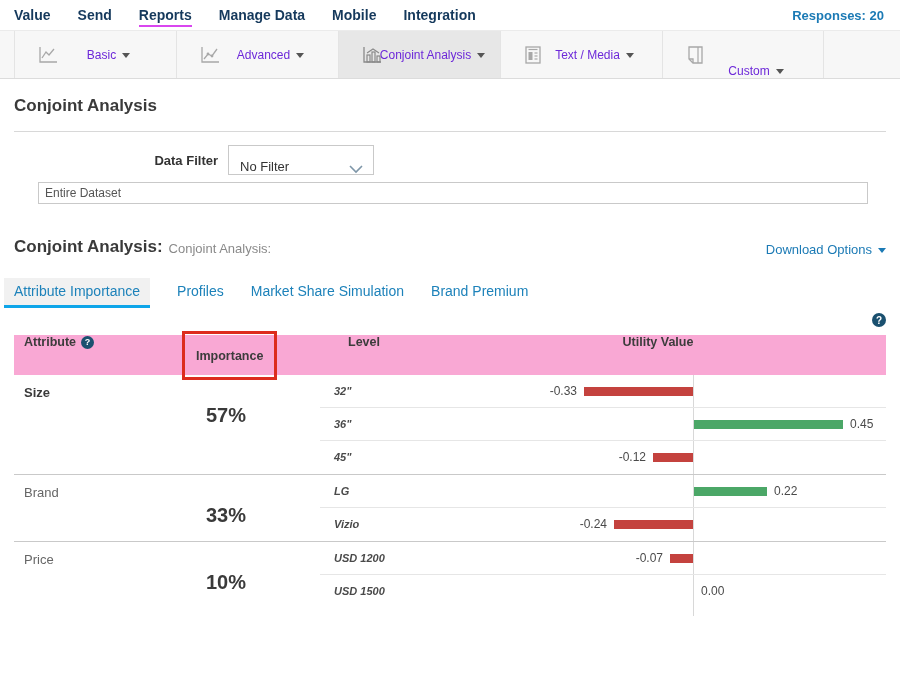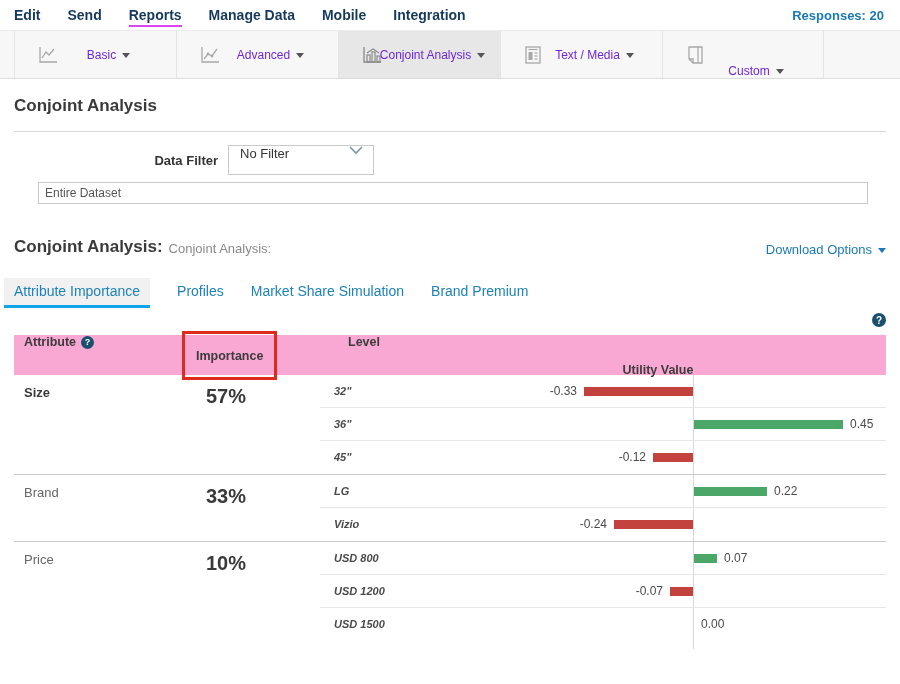--- a/index.html
+++ b/index.html
@@ -26,21 +26,21 @@
     border-right:4px solid transparent; border-top:5px solid currentColor;
     margin-left:6px; vertical-align:1px; }
   .t-label .caret { color:#555; }
   
   .page-title { margin:17px 14px 0; font-size:17px; font-weight:700; color:#3a3a3a; }
   .rule { border:none; border-top:1px solid #d8d8d8; margin:15px 14px 0; }
   
   .filter-row { margin-top:13px; display:flex; align-items:center; }
   .filter-label { width:218px; text-align:right; font-size:13px; font-weight:700; color:#333; }
   .select-box { margin-left:10px; width:146px; height:30px; background:#fff;
-    border:1px solid #c9c9c9; display:flex; align-items:flex-start; justify-content:space-between;
+    border:1px solid #c9c9c9; display:flex; align-items:flex-end; justify-content:space-between;
     padding:0 10px 0 11px; cursor:pointer; }
   .select-box .sel-val { font-size:13px; color:#333; }
   .dataset-input { display:block; margin:7px 0 0 38px; width:830px; height:22px;
     border:1px solid #c9c9c9; font-family:"Liberation Sans",sans-serif;
     font-size:12px; color:#555; padding:0 6px; outline:none; }
   
   .report-head { margin:33px 14px 0; display:flex; align-items:flex-end; }
   .rh-title { font-size:17px; font-weight:700; color:#3a3a3a; }
   .rh-sub { font-size:13px; color:#8a8a8a; margin-left:6px; position:relative; top:-1px; }
   .rh-spacer { flex:1; }
@@ -62,46 +62,46 @@
   .t-head { height:40px; background:#f9a8d4; display:flex; align-items:flex-start; }
   .th-attr { width:160px; padding-left:10px; display:flex; align-items:center; gap:5px;
     font-size:12.5px; font-weight:700; color:#3c3c3c; }
   .th-attr .help-dot { width:13px; height:13px; font-size:9px; }
   .th-imp { width:146px; position:relative; height:100%; }
   .imp-box { position:absolute; left:8px; top:-4px; bottom:-5px; display:flex;
     align-items:center; padding:0 11px; border:3px solid #dd2c1e; z-index:2;
     font-size:12.5px; font-weight:700; color:#3c3c3c; background:transparent; }
   .th-level { padding-left:28px; font-size:12.5px; font-weight:700; color:#3c3c3c; width:230px; }
   .th-util { flex:1; text-align:center; padding-right:120px;
-    font-size:12.5px; font-weight:700; color:#3c3c3c;margin-top:28px; }
+    font-size:12.5px; font-weight:700; color:#3c3c3c; }
   .group { display:flex; border-top:1px solid #c9c9c9; }
   .group:first-of-type { border-top:none; }
   .g-attr { width:160px; padding:10px 0 0 10px; font-size:13px; color:#666; }
   .g-attr.bold { font-weight:700; color:#3a3a3a; }
-  .g-imp { width:146px; padding-top:10px; }
+  .g-imp { width:146px; padding-top:29px; }
   .g-imp .pct { width:104px; text-align:center; font-size:20px; font-weight:700; color:#3a3a3a; }
   .g-levels { flex:1; position:relative; }
   .axis { position:absolute; left:373px; top:0; bottom:0; width:1px; background:#d8d8d8; }
   .lvl-row { height:33px; position:relative; border-bottom:1px solid #e6e6e6; }
   .lvl-row.last { border-bottom:none; }
   .lvl-label { position:absolute; left:14px; top:10px; font-size:11px; font-weight:700;
     font-style:italic; color:#4a4a4a; }
   .bar { position:absolute; top:12px; height:9px; }
   .bar.neg { background:#c4423e; }
   .bar.pos { background:#4ba767; }
   .val-label { position:absolute; top:9px; font-size:12px; color:#4a4a4a; white-space:nowrap; }
   .tail { height:8px; position:relative; }
   svg { display:block; }
 </style>
 </head>
 <body>
 
 <div class="topnav">
   <div id="nav-items" style="display:flex;">
-      <div class="nav-item">Edit</div>
+      <div class="nav-item">Value</div>
       <div class="nav-item">Send</div>
       <div class="nav-item active">Reports</div>
       <div class="nav-item">Manage Data</div>
       <div class="nav-item">Mobile</div>
       <div class="nav-item">Integration</div>
     </div>
   <div class="spacer"></div>
   <span class="responses">Responses: 20</span>
 </div>
 
@@ -256,25 +256,20 @@
         </div>
       </div>
       <div class="group">
         <div class="g-attr">Price</div>
         <div class="g-imp">
           <div class="pct">10%</div>
         </div>
         <div class="g-levels">
           <div class="axis"></div>
           <div class="lvl-row">
-            <span class="lvl-label">USD 800</span>
-            <div class="bar pos" style="left:374px;width:23px;"></div>
-            <span class="val-label" style="left:404px;">0.07</span>
-          </div>
-          <div class="lvl-row">
             <span class="lvl-label">USD 1200</span>
             <div class="bar neg" style="left:350px;width:23px;"></div>
             <span class="val-label" style="right:223px;">-0.07</span>
           </div>
           <div class="lvl-row last">
             <span class="lvl-label">USD 1500</span>
             <span class="val-label" style="left:381px;">0.00</span>
           </div>
           <div class="tail"></div>
         </div>

